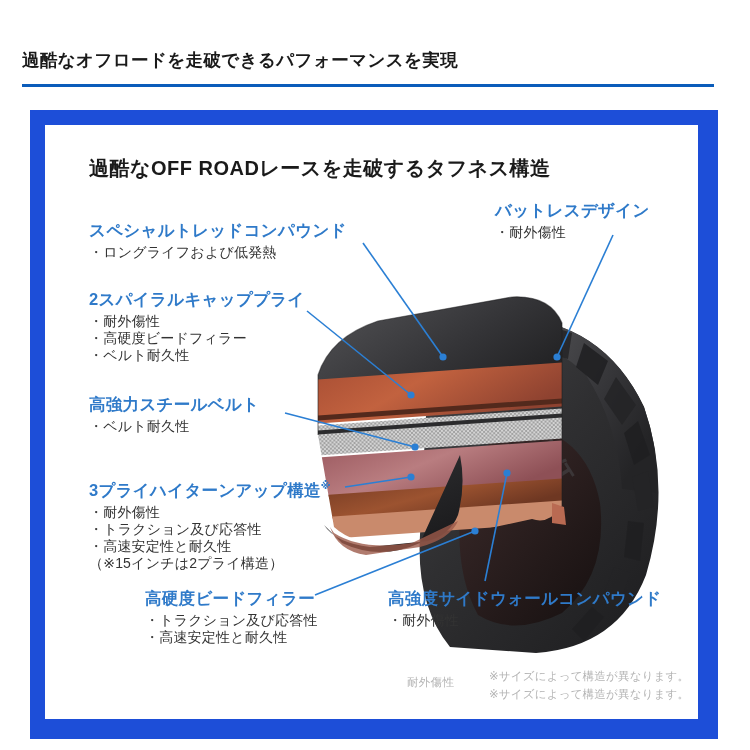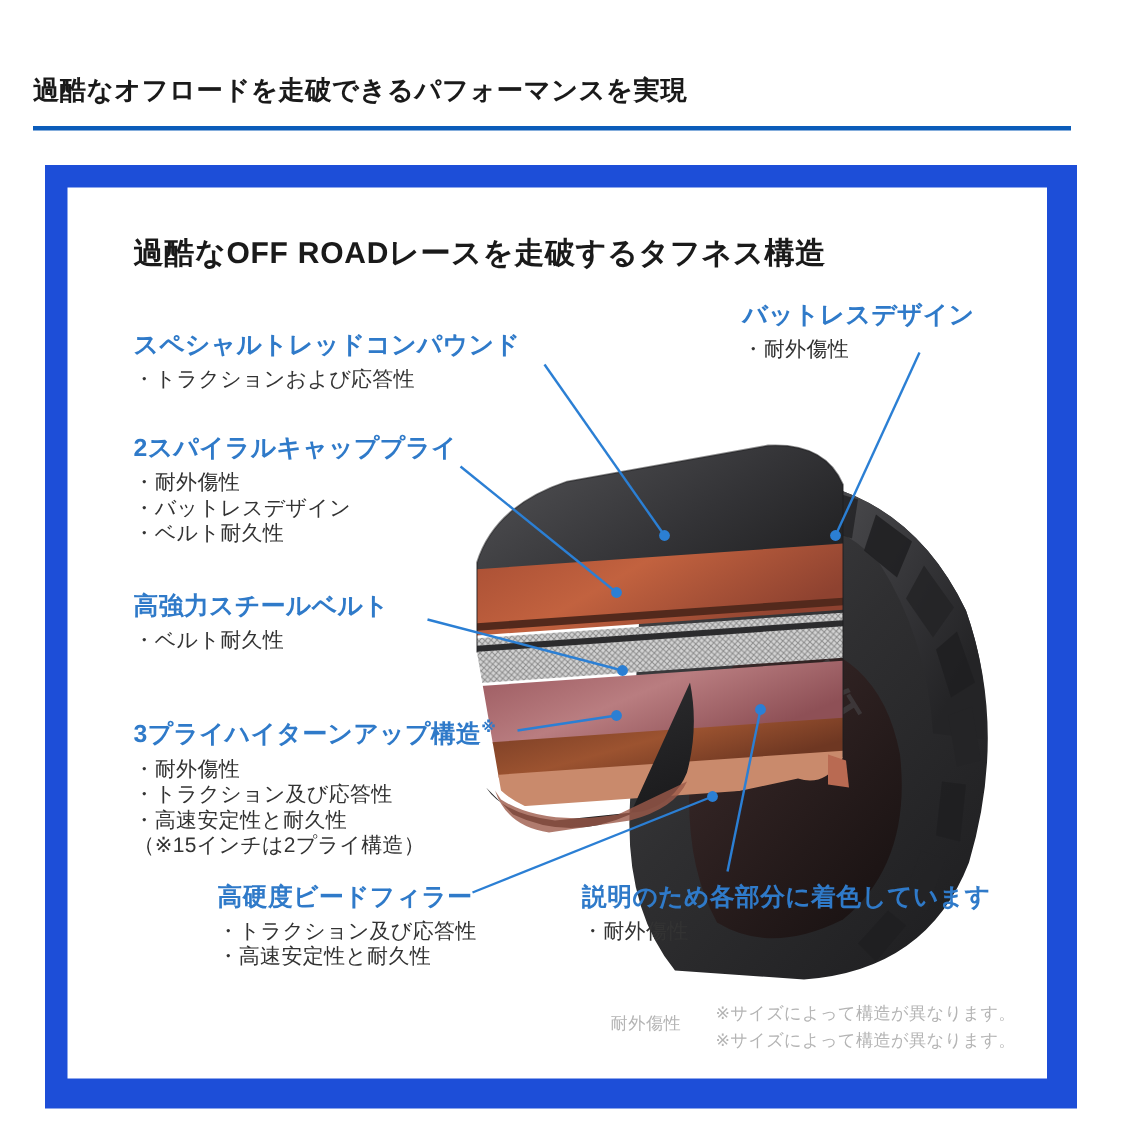--- a/index.html
+++ b/index.html
@@ -136,21 +136,21 @@
     position: absolute;
     left: 362px;
     top: 550px;
     font-size: 11.5px;
     color: #b4b4b4;
     letter-spacing: 0.3px;
     white-space: nowrap;
   }
   .footnotes {
     position: absolute;
-    left: 432px;
+    left: 444px;
     top: 542px;
   }
   .footnotes li {
     list-style: none;
     font-size: 11.5px;
     color: #b4b4b4;
     line-height: 18px;
     white-space: nowrap;
     letter-spacing: 0.2px;
   }
@@ -287,29 +287,29 @@
             <circle cx="366" cy="352" r="3.6"></circle>
             <circle cx="430" cy="406" r="3.6"></circle>
             <circle cx="462" cy="348" r="3.6"></circle>
             <circle cx="512" cy="232" r="3.6"></circle>
           </g>
         </svg>
 
         <div class="callout c-tread">
           <div class="callout-title">スペシャルトレッドコンパウンド</div>
           <ul class="callout-list">
-            <li>・トラクションおよび応答性</li>
+            <li>・ロングライフおよび低発熱</li>
           </ul>
         </div>
 
         <div class="callout c-spiral">
           <div class="callout-title">2スパイラルキャッププライ</div>
           <ul class="callout-list">
             <li>・耐外傷性</li>
-            <li>・バットレスデザイン</li>
+            <li>・高硬度ビードフィラー</li>
             <li>・ベルト耐久性</li>
           </ul>
         </div>
 
         <div class="callout c-belt">
           <div class="callout-title">高強力スチールベルト</div>
           <ul class="callout-list">
             <li>・ベルト耐久性</li>
           </ul>
         </div>
@@ -328,21 +328,21 @@
 
         <div class="callout c-bead">
           <div class="callout-title">高硬度ビードフィラー</div>
           <ul class="callout-list">
             <li>・トラクション及び応答性</li>
             <li>・高速安定性と耐久性</li>
           </ul>
         </div>
 
         <div class="callout c-sidewall">
-          <div class="callout-title">説明のため各部分に着色しています</div>
+          <div class="callout-title">高強度サイドウォールコンパウンド</div>
           <ul class="callout-list">
             <li>・耐外傷性</li>
           </ul>
         </div>
 
         <div class="callout c-buttress">
           <div class="callout-title">バットレスデザイン</div>
           <ul class="callout-list">
             <li>・耐外傷性</li>
           </ul>

